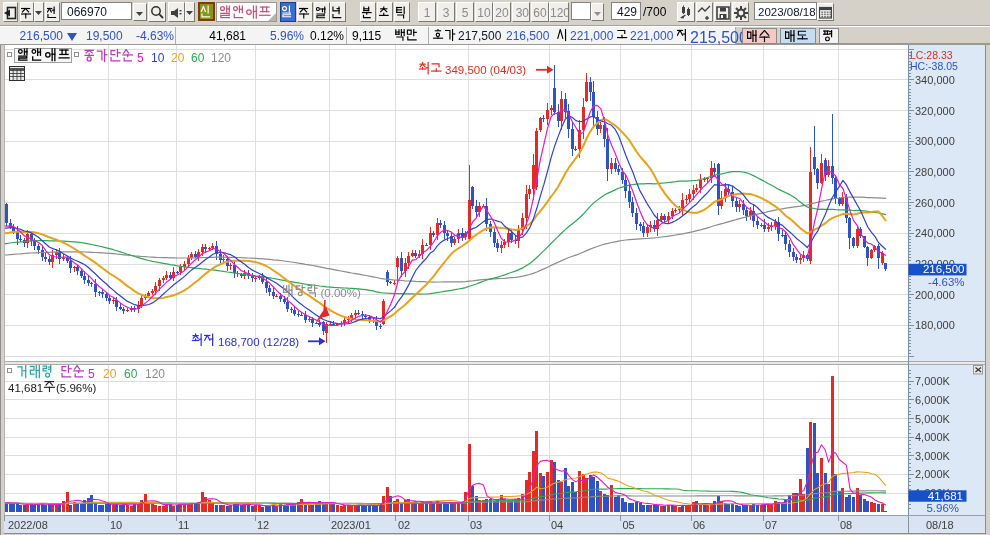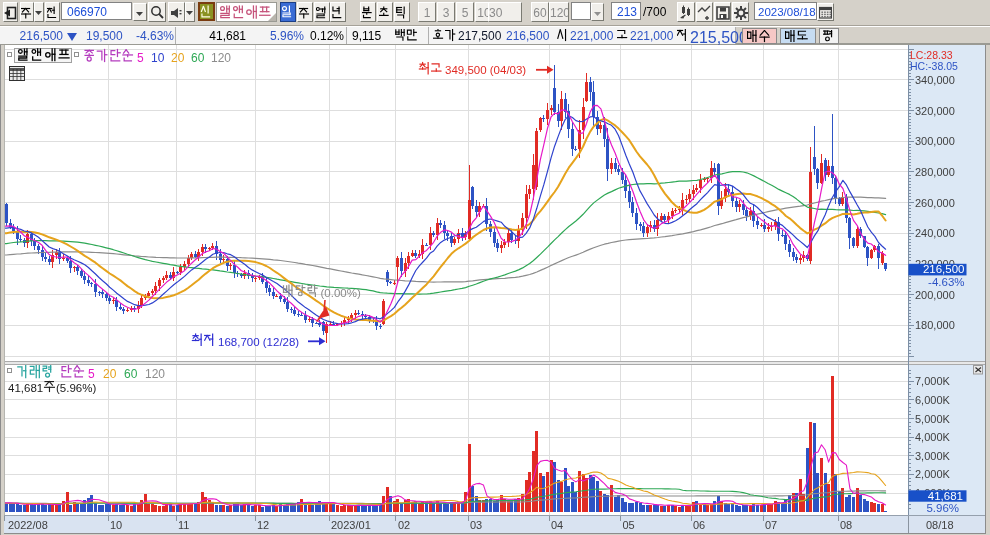--- a/index.html
+++ b/index.html
@@ -1,18 +1,18 @@
 <!DOCTYPE html>
 <html><head><meta charset="utf-8"><style>
 *{margin:0;padding:0;box-sizing:border-box}
 body{width:990px;height:535px;overflow:hidden;font-family:"Liberation Sans",sans-serif;background:#d5d1c9;position:relative}
 #tb{position:absolute;left:0;top:0;width:990px;height:26px;background:#d5d1c9;border-bottom:1px solid #a6a299}
 #ir{position:absolute;left:0;top:26px;width:990px;height:18px;background:#d5d1c9;border-top:1px solid #fff;border-bottom:1px solid #9a9a93}
 .b{position:absolute;background:#f1efeb;border-top:1px solid #ffffff;border-left:1px solid #ffffff;border-right:1px solid #7a7a72;border-bottom:1px solid #7a7a72;text-align:center;overflow:hidden}
-.inp{position:absolute;background:#fff;border:1px solid #828282;font-size:12px;color:#1d4ed8;overflow:hidden}
+.inp{position:absolute;background:#fff;border:1px solid #828282;font-size:12px;color:#0f172a;overflow:hidden}
 svg{display:block}
 .b svg{margin:0 auto}
 </style></head><body>
 <svg width="990" height="535" viewBox="0 0 990 535" style="position:absolute;left:0;top:0">
     <rect x="0.0" y="44.0" width="990.0" height="491.0" fill="#ffffff"></rect>
     <rect x="908.0" y="45.0" width="78.0" height="470.0" fill="#dce8f5"></rect>
     <rect x="0.0" y="516.0" width="986.0" height="17.0" fill="#d9e3f1"></rect>
     <line x1="4.0" y1="356.1" x2="908.0" y2="356.1" stroke="#dedede" stroke-width="1" shape-rendering="crispEdges"></line>
     <line x1="4.0" y1="325.4" x2="908.0" y2="325.4" stroke="#dedede" stroke-width="1" shape-rendering="crispEdges"></line>
     <line x1="4.0" y1="294.7" x2="908.0" y2="294.7" stroke="#dedede" stroke-width="1" shape-rendering="crispEdges"></line>
@@ -1321,30 +1321,30 @@
           <path d="M 8.17 0.00 L 8.17 6.60" stroke="#000" stroke-width="1.15" fill="none" stroke-linecap="square"></path>
           <path d="M 1.71 8.00 L 7.60 8.00 L 7.60 11.00" stroke="#000" stroke-width="1.15" fill="none" stroke-linecap="square"></path>
         </g>
       </svg>
     </div>
     <div class="b" style="left:418px;top:2px;width:18px;height:20px;color:#8a8a8a;text-align:center;padding-top:3px;font-size:12px">1</div>
     <div class="b" style="left:437px;top:2px;width:18px;height:20px;color:#8a8a8a;text-align:center;padding-top:3px;font-size:12px">3</div>
     <div class="b" style="left:456px;top:2px;width:18px;height:20px;color:#8a8a8a;text-align:center;padding-top:3px;font-size:12px">5</div>
     <div class="b" style="left:475px;top:2px;width:18px;height:20px;color:#8a8a8a;text-align:center;padding-top:3px;font-size:12px">10</div>
     <div class="b" style="left:493px;top:2px;width:18px;height:20px;color:#8a8a8a;text-align:center;padding-top:3px;font-size:12px">20</div>
-    <div class="b" style="left:488px;top:2px;width:34px;height:20px;color:#8a8a8a;text-align:left;padding-top:3px;font-size:12px">30</div>
+    <div class="b" style="left:512px;top:2px;width:18px;height:20px;color:#8a8a8a;text-align:right;padding-top:3px;font-size:12px">30</div>
     <div class="b" style="left:531px;top:2px;width:18px;height:20px;color:#8a8a8a;text-align:center;padding-top:3px;font-size:12px">60</div>
     <div class="b" style="left:549px;top:2px;width:20px;height:20px;color:#8a8a8a;text-align:center;padding-top:3px;font-size:12px">120</div>
     <div class="inp" style="left:571px;top:2px;width:20px;height:18px"></div>
     <div class="b" style="left:591px;top:3px;width:13px;height:18px;padding-top:3px">
       <svg width="8" height="14" viewBox="0 0 8 14">
         <path d="M 0 5 L 7 5 L 3.5 9 Z" fill="#909090"></path>
       </svg>
     </div>
-    <div class="inp" style="left:611px;top:2px;width:30px;height:18px;text-align:right;padding-right:3px;padding-top:2px">213</div>
+    <div class="inp" style="left:611px;top:2px;width:30px;height:18px;text-align:right;padding-right:3px;padding-top:2px">429</div>
     <div style="position:absolute;left:643px;top:5px;font-size:12px;color:#000">/700</div>
     <div class="b" style="left:677px;top:2px;width:18px;height:20px;padding-top:2px">
       <svg width="15" height="15" viewBox="0 0 15 15">
         <rect x="3" y="2" width="3" height="6" fill="#404040"></rect>
         <line x1="4.5" y1="0.5" x2="4.5" y2="9" stroke="#404040" stroke-width="1"></line>
         <rect x="8" y="4" width="3" height="6" fill="#404040"></rect>
         <line x1="9.5" y1="2.5" x2="9.5" y2="11" stroke="#404040" stroke-width="1"></line>
         <path d="M 6 10 L 1 13 L 4.5 13.5 Z" fill="#404040"></path>
         <line x1="2" y1="12.7" x2="6.5" y2="10" stroke="#404040" stroke-width="1.2"></line>
       </svg>

